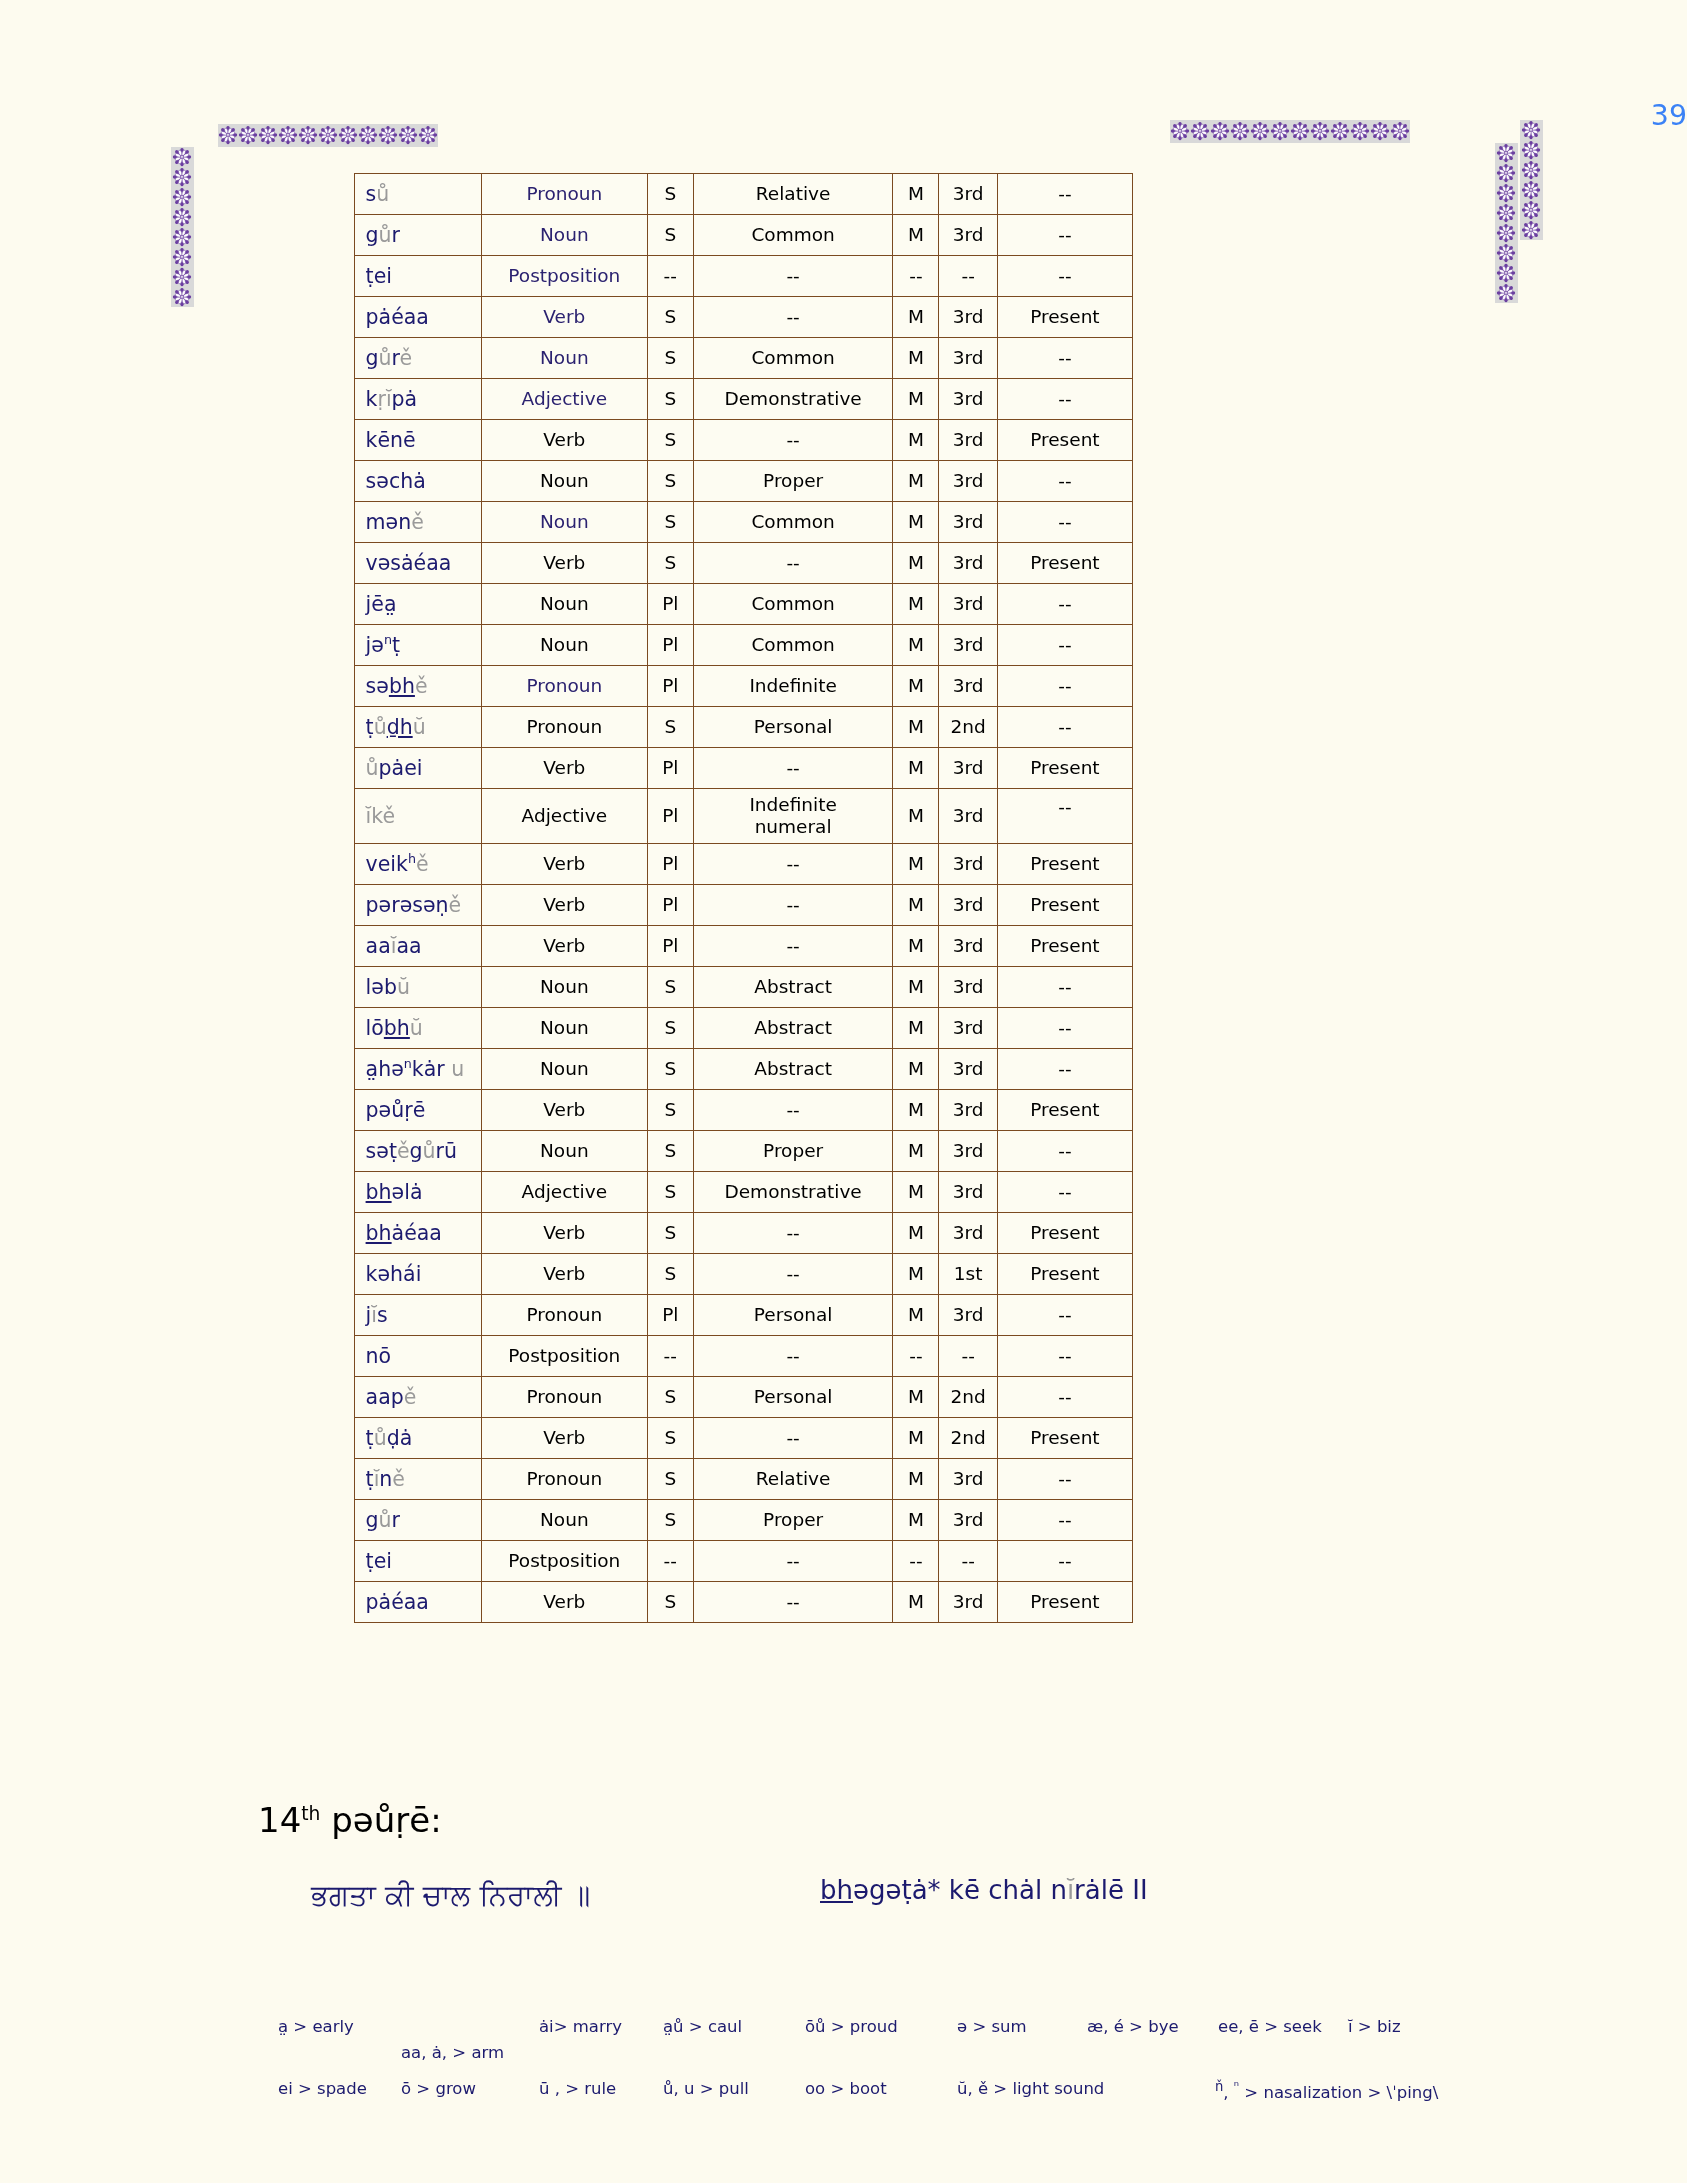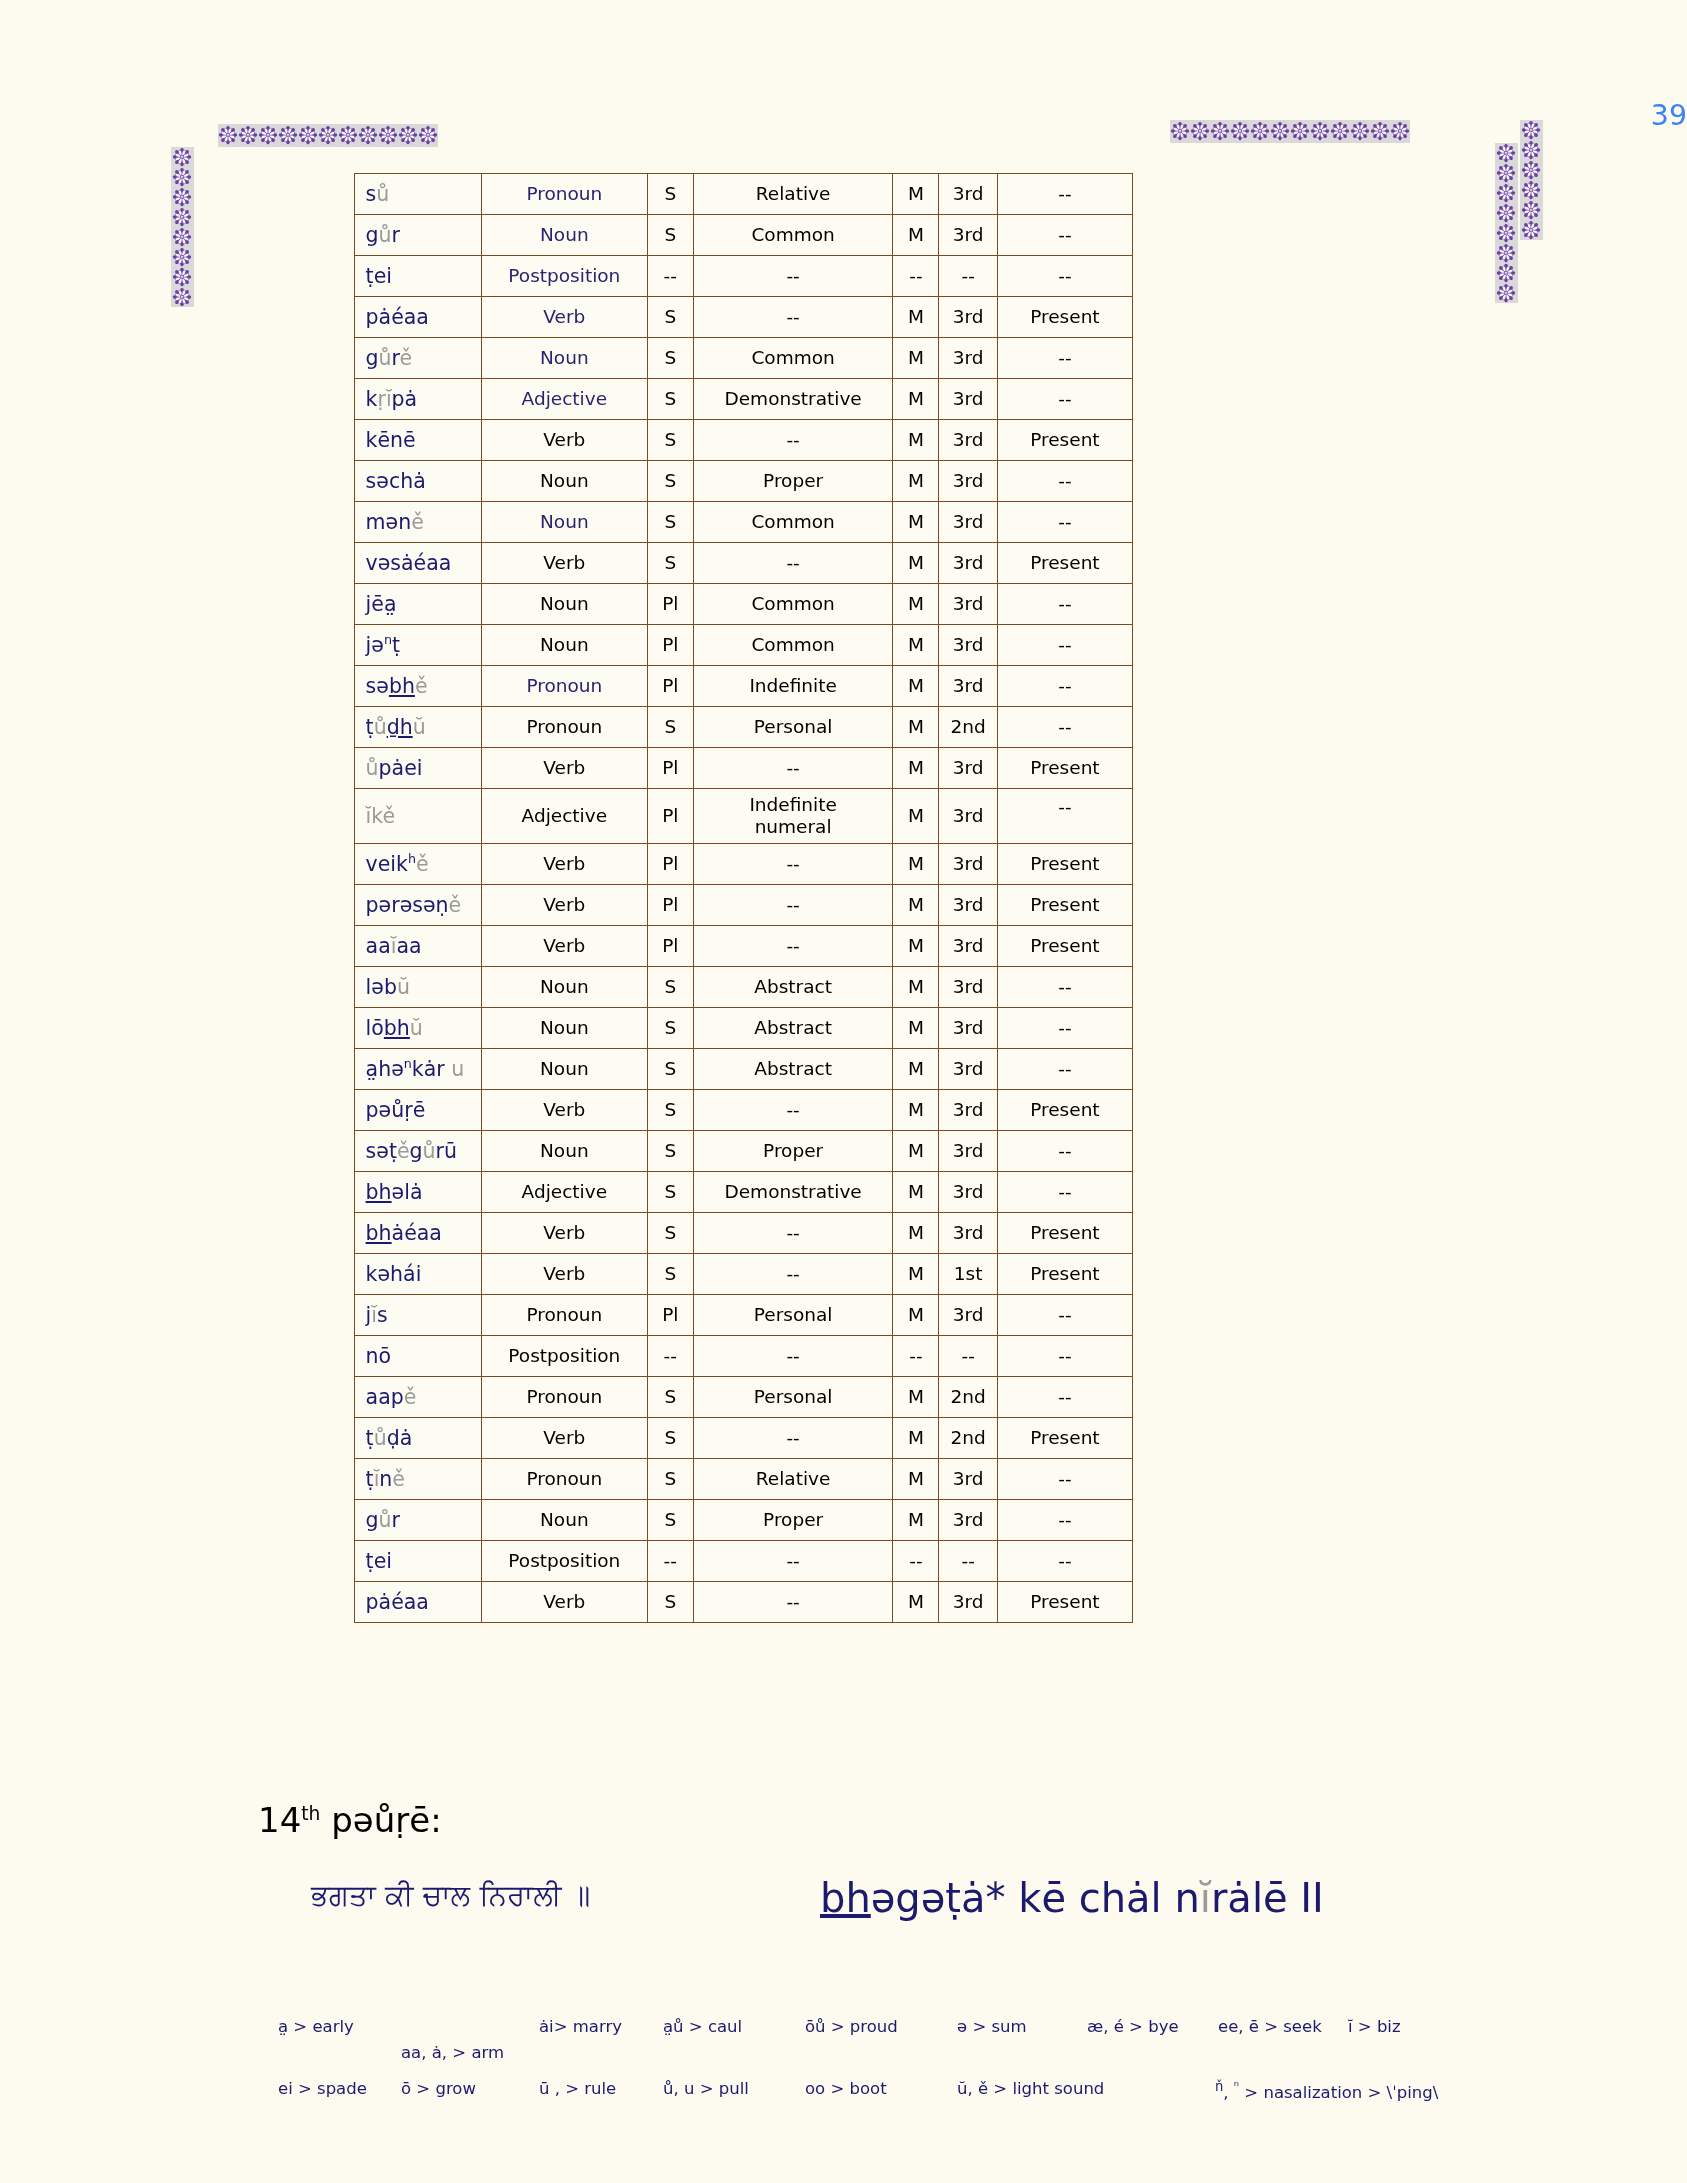--- a/index.html
+++ b/index.html
@@ -74,21 +74,21 @@
 
   
   #verse-row { position: absolute; left: 0; top: 1878px; width: 1687px; height: 60px; }
   #verse-gurmukhi {
     position: absolute; left: 311px; top: 0;
     font-size: 29px; color: #1c1a6e;
     font-family: "DejaVu Sans", "Liberation Sans", sans-serif;
   }
   #verse-translit {
     position: absolute; left: 820px; top: -2.6px;
-    font-size: 40px; color: #1c1a6e; white-space: nowrap;
+    font-size: 26px; color: #1c1a6e; white-space: nowrap;
   }
 
   
   #legend {
     position: absolute; left: 278px; top: 2017px;
     width: 1164px; color: #1c1a6e; font-size: 16.5px;
   }
   #legend .legend-row { display: flex; width: 100%; margin-bottom: 17px; white-space: nowrap; }
   #legend .legend-item { flex: none; }
   #legend-row-1 .legend-item:nth-child(1) { width: 123px; }

